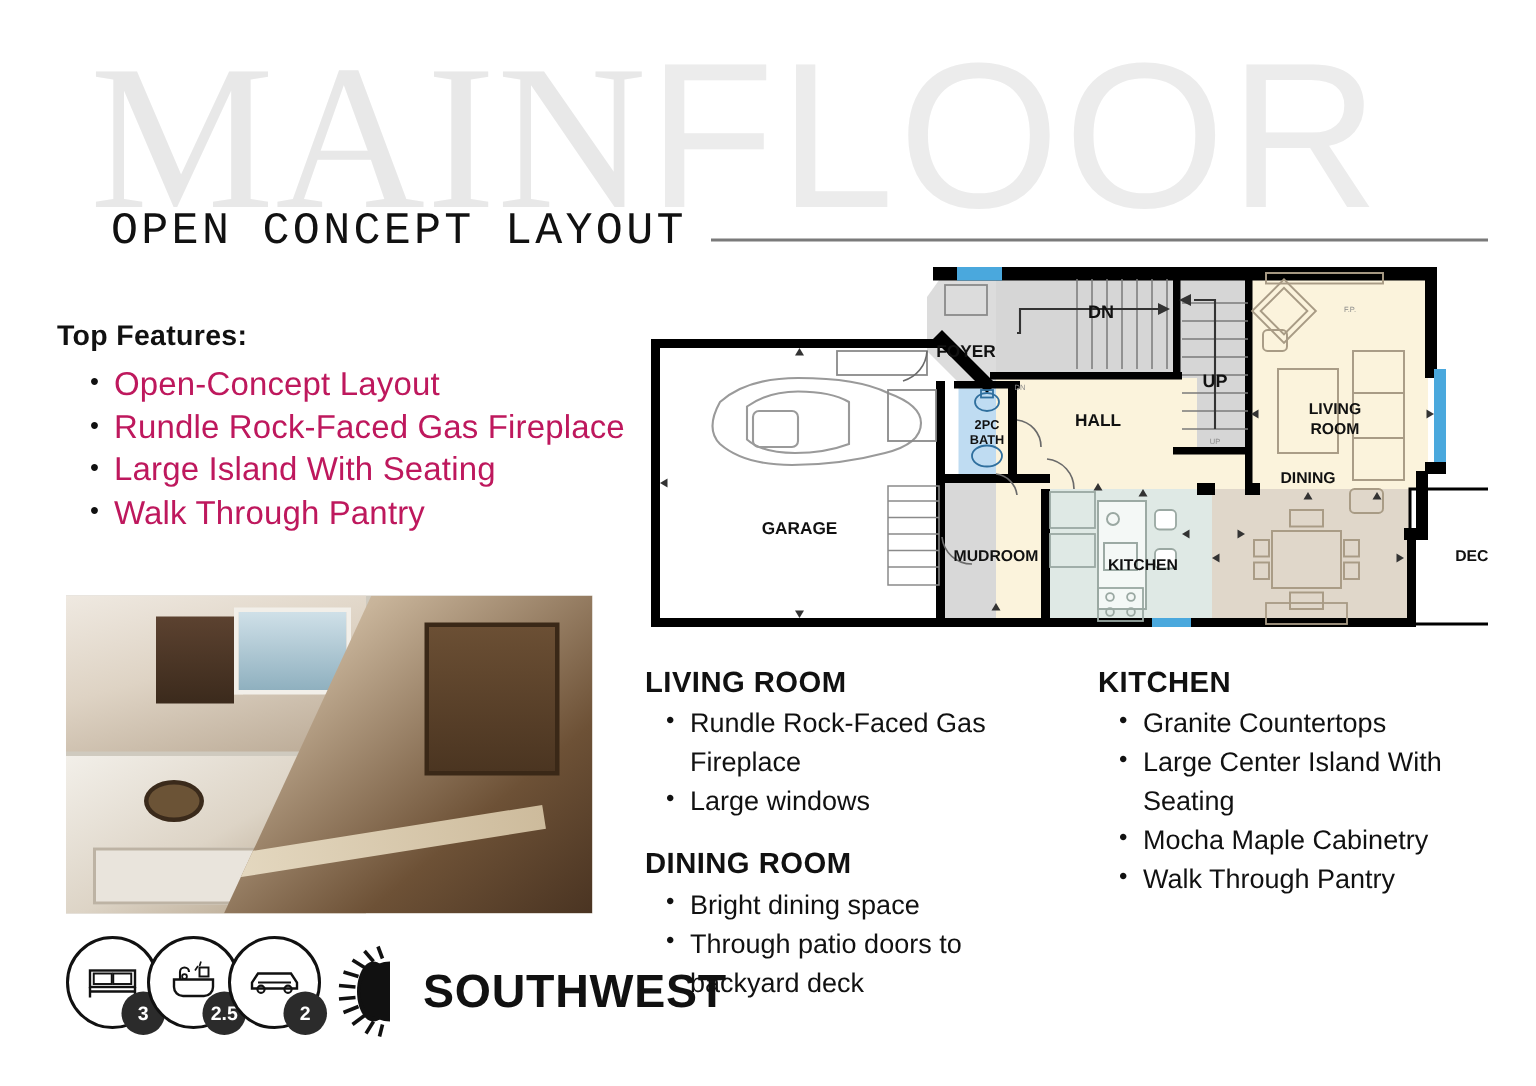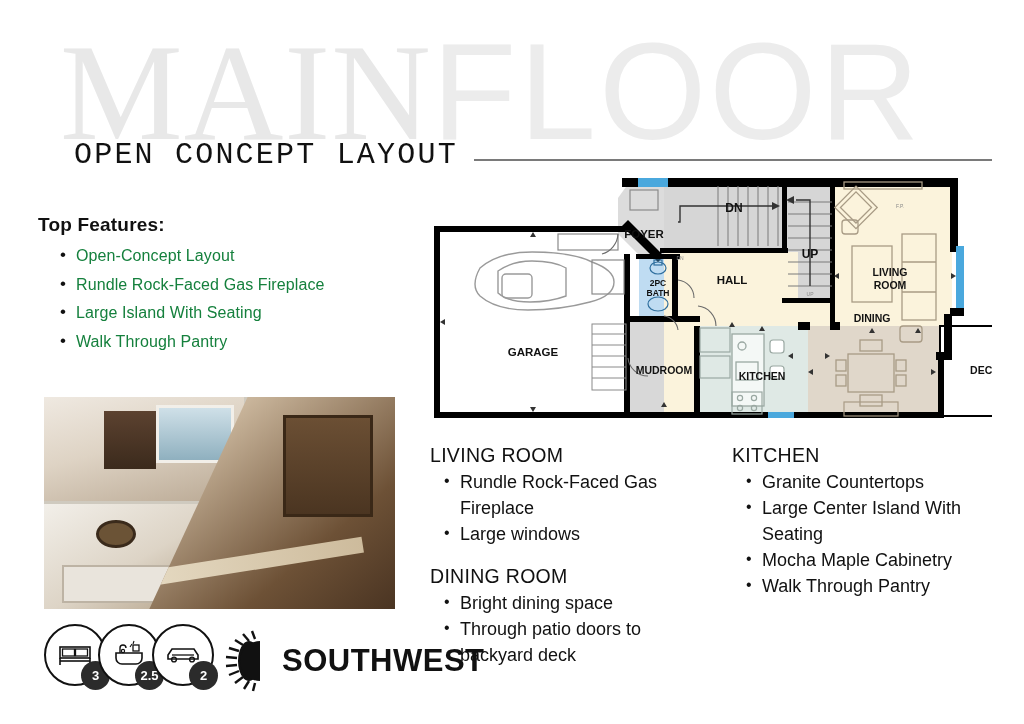--- a/index.html
+++ b/index.html
@@ -23,21 +23,21 @@
                display: flex; align-items: center; gap: 16px; }
   .title-txt { font-family: Liberation Mono, monospace; font-size: 30px;
                letter-spacing: 2.2px; color: #111; white-space: nowrap; }
   .title-rule { flex: 1; height: 2px; background: #7a7a7a; margin-top: 10px; }
 
   
   .features { position: absolute; left: 38px; top: 214px; width: 400px; }
   .features h2 { font-size: 19px; font-weight: 700; color: #111; margin-bottom: 6px;
                  letter-spacing: .2px; }
   .features ul { list-style: none; padding-left: 22px; }
-  .features li { position: relative; font-size: 16px; color: #15803d;
+  .features li { position: relative; font-size: 22px; color: #be185d;
                  line-height: 28.5px; padding-left: 16px; letter-spacing: .1px; }
   .features li::before { content: "•"; position: absolute; left: 0; top: -1px;
                          font-size: 17px; color: #111; }
 
   
   .collage { position: absolute; left: 44px; top: 397px; width: 351px; height: 212px;
              overflow: hidden; background: #cfcabf; }
   .ph { position: absolute; overflow: hidden; }
   .ph-lr { left: 0; top: 0; width: 200px; height: 104px;
            background: linear-gradient(165deg,#efe9e1 0%,#ded3c4 45%,#b9a893 100%); }
@@ -69,21 +69,21 @@
                border-radius: 50%; background: #2b2b2b; color: #fff; font-size: 13px;
                font-weight: 700; display: flex; align-items: center; justify-content: center; }
 
   
   .logo { position: absolute; left: 218px; top: 630px; display: flex; align-items: center; }
   .logo-word { font-size: 31px; font-weight: 800; letter-spacing: .5px; color: #111;
                margin-left: 2px; }
 
   
   .roomcol { position: absolute; }
-  .roomcol h3 { font-size: 19.5px; font-weight: 400; color: #111; letter-spacing: .3px;
+  .roomcol h3 { font-size: 19.5px; font-weight: 700; color: #111; letter-spacing: .3px;
                 margin-bottom: 2px; }
   .roomcol ul { list-style: none; padding-left: 14px; margin-bottom: 18px; }
   .roomcol li { position: relative; font-size: 18px; color: #111; line-height: 26px;
                 padding-left: 16px; }
   .roomcol li::before { content: "•"; position: absolute; left: 0; top: -1px; font-size: 16px; }
   #col-mid { left: 430px; top: 444px; width: 286px; }
   #col-right { left: 732px; top: 444px; width: 286px; }
 
   
   #plan { position: absolute; left: 432px; top: 176px; width: 560px; height: 248px; }

